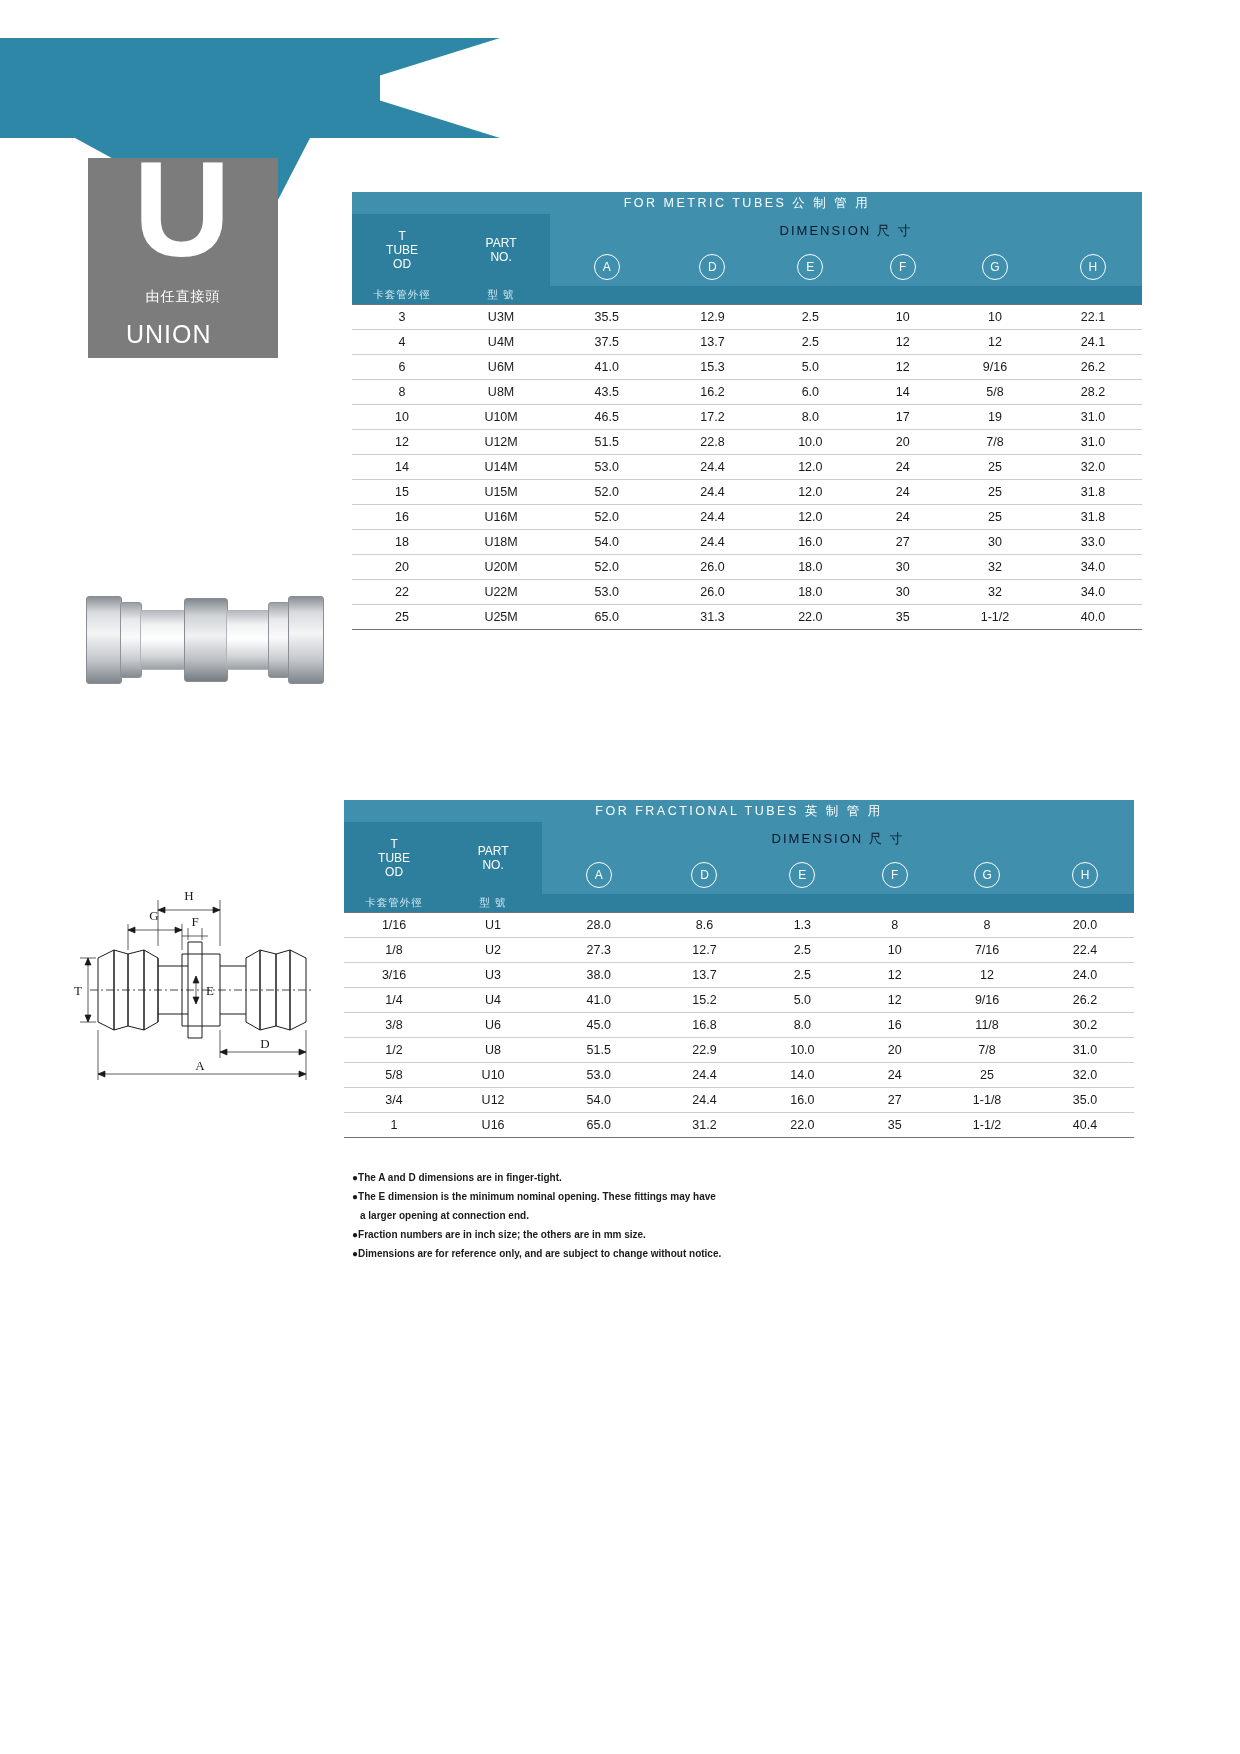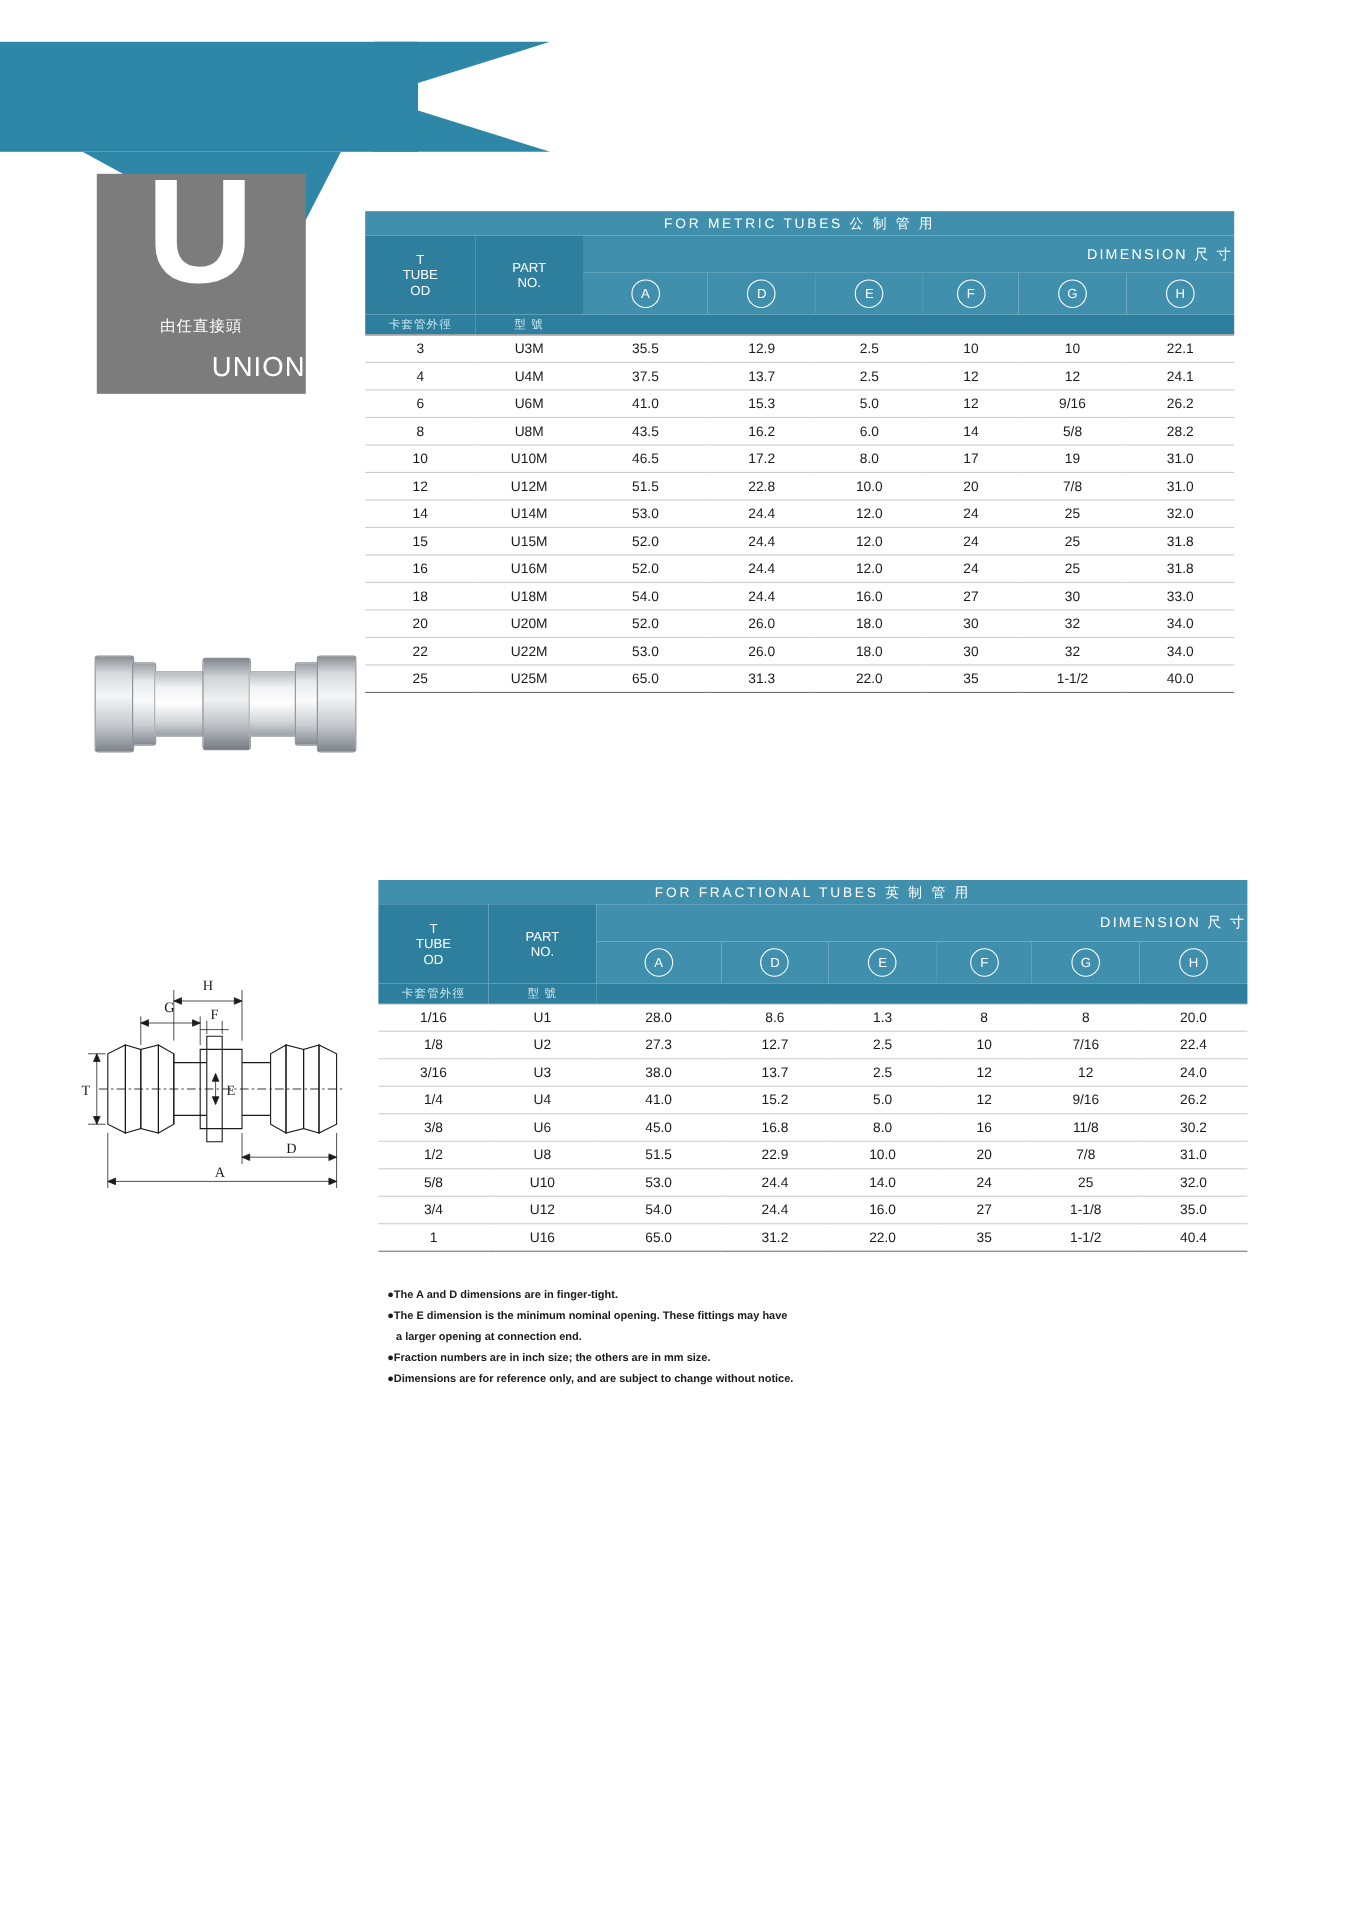--- a/index.html
+++ b/index.html
@@ -48,21 +48,21 @@
     line-height: 130px;
     letter-spacing: 2px;
   }
   .letter-cn {
     position: absolute; left: 88px; top: 288px;
     width: 190px; text-align: center;
     color: #ffffff; font-size: 14px; letter-spacing: 1px;
   }
   .letter-en {
     position: absolute; left: 88px; top: 320px;
-    width: 190px; text-align: right;
+    width: 190px; text-align: left;
     color: #ffffff; font-size: 25px; letter-spacing: 1px; padding-left: 38px;
   }
 
   
   .watermark {
     position: absolute; left: 40px; top: 620px;
     width: 1160px; height: 280px;
     font-size: 215px; font-weight: bold;
     color: transparent;
     -webkit-text-stroke: 2px #e9eaec;
@@ -111,21 +111,21 @@
   .hdr-cell {
     background: #3f8fad; color: #ffffff; text-align: center;
     font-size: 12px; font-weight: normal; vertical-align: middle;
   }
   .hdr-cell.dark { background: #2d7f9d; }
   .hdr-sub {
     background: #2d7f9d; color: #cfe7f0; text-align: center;
     font-size: 10.5px; height: 18px; letter-spacing: 1px; font-weight: normal;
   }
   .dim-title {
-    background: #3f8fad; color: #ffffff; text-align: right;
+    background: #3f8fad; color: #0f172a; text-align: center;
     font-size: 13px; letter-spacing: 2px; height: 34px; font-weight: normal;
   }
   .dim-letters { background: #3f8fad; height: 38px; }
   .circle {
     width: 26px; height: 26px; border-radius: 50%;
     border: 1px solid #ffffff; color: #ffffff;
     font-size: 12px; line-height: 24px; text-align: center;
     margin: 0 auto; background: transparent;
   }
   td.data {
@@ -230,21 +230,21 @@
         <text x="84" y="40">G</text>
         <text x="125" y="46">F</text>
         <text x="8" y="115">T</text>
         <text x="140" y="115">E</text>
         <text x="195" y="168">D</text>
         <text x="130" y="190">A</text>
       </g>
     </svg>
   </div>
 
-  <div class="tbl-wrap" style="left:332px; top:192px;">
+  <div class="tbl-wrap" style="left:352px; top:192px;">
     <table class="tbl" style="width:790px;">
       <colgroup>
         <col style="width:90px">
           <col style="width:88px">
         <col style="width:102px">
           <col style="width:88px">
           <col style="width:88px">
         <col style="width:78px">
           <col style="width:88px">
           <col style="width:88px">

